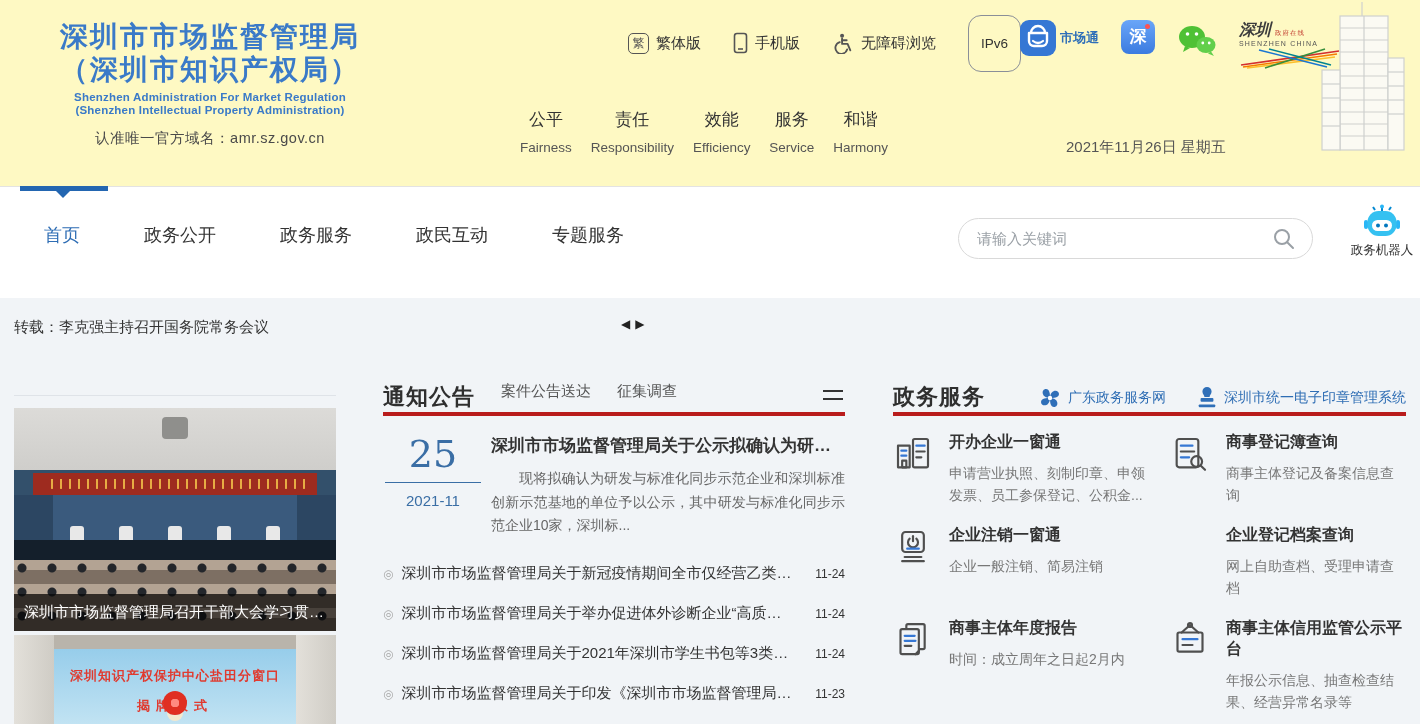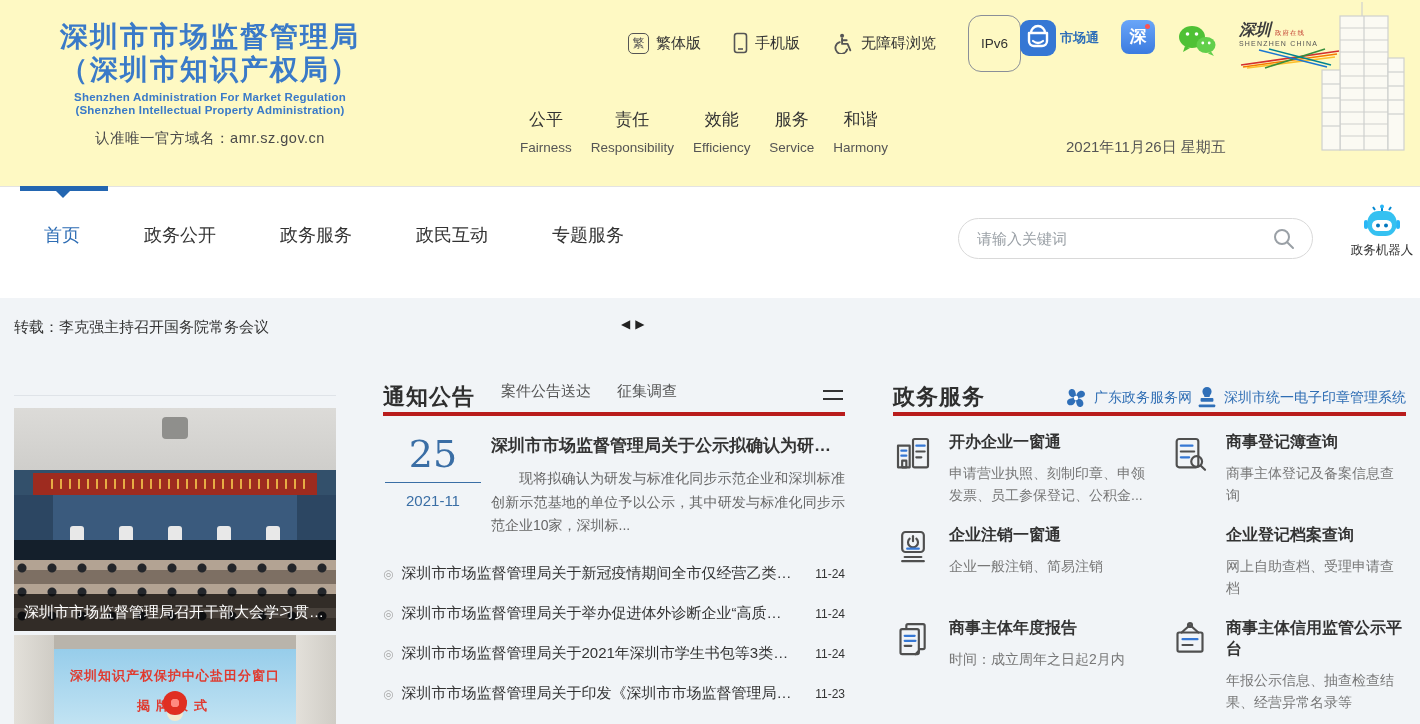--- a/index.html
+++ b/index.html
@@ -114,21 +114,21 @@
   .ftitle { font-size:17px; font-weight:bold; color:#333; white-space:nowrap; overflow:hidden; text-overflow:ellipsis; cursor:pointer; }
   .fexcerpt { margin-top:10px; font-size:14px; color:#666; line-height:1.68; text-indent:2em; text-align:justify; }
   .notice-list { margin-top:16px; }
   .notice-row { display:flex; align-items:center; height:40px; cursor:pointer; }
   .bullet { color:#a8a8a8; font-size:12px; margin-right:8px; }
   .nr-title { flex:1; min-width:0; font-size:15px; color:#333; white-space:nowrap; overflow:hidden; text-overflow:ellipsis; }
   .nr-date { margin-left:22px; font-size:12px; color:#333; }
 
   
   .col-right { position:absolute; left:893px; top:84px; width:513px; }
-  .srv-links { position:absolute; right:0; top:4px; display:flex; gap:4px; align-items:center; }
+  .srv-links { position:absolute; right:0; top:4px; display:flex; gap:30px; align-items:center; }
   .srv-link { display:flex; align-items:center; gap:6px; font-size:14px; color:#2e6db4; cursor:pointer; white-space:nowrap; }
   .srv-grid { display:grid; grid-template-columns:263px 1fr; padding-top:16px; row-gap:18px; column-gap:14px; }
   .srv-item { display:flex; gap:16px; cursor:pointer; }
   .srv-icon { width:40px; flex:0 0 40px; padding-top:2px; }
   .srv-text { min-width:0; }
   .srv-title { font-size:16px; font-weight:bold; color:#333; }
   .srv-desc { margin-top:9px; font-size:14px; color:#777; line-height:1.6; max-width:208px; }
 
   svg { display:block; }
 </style>

